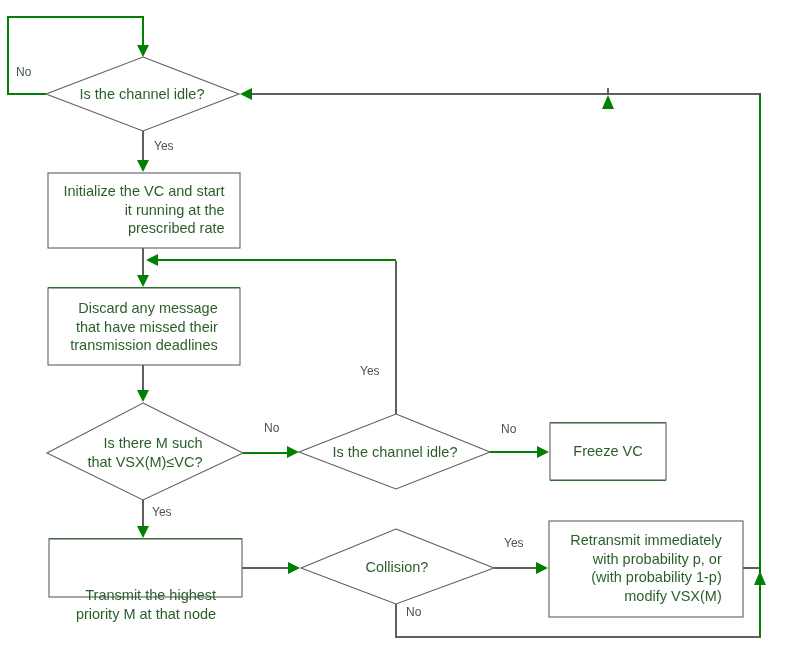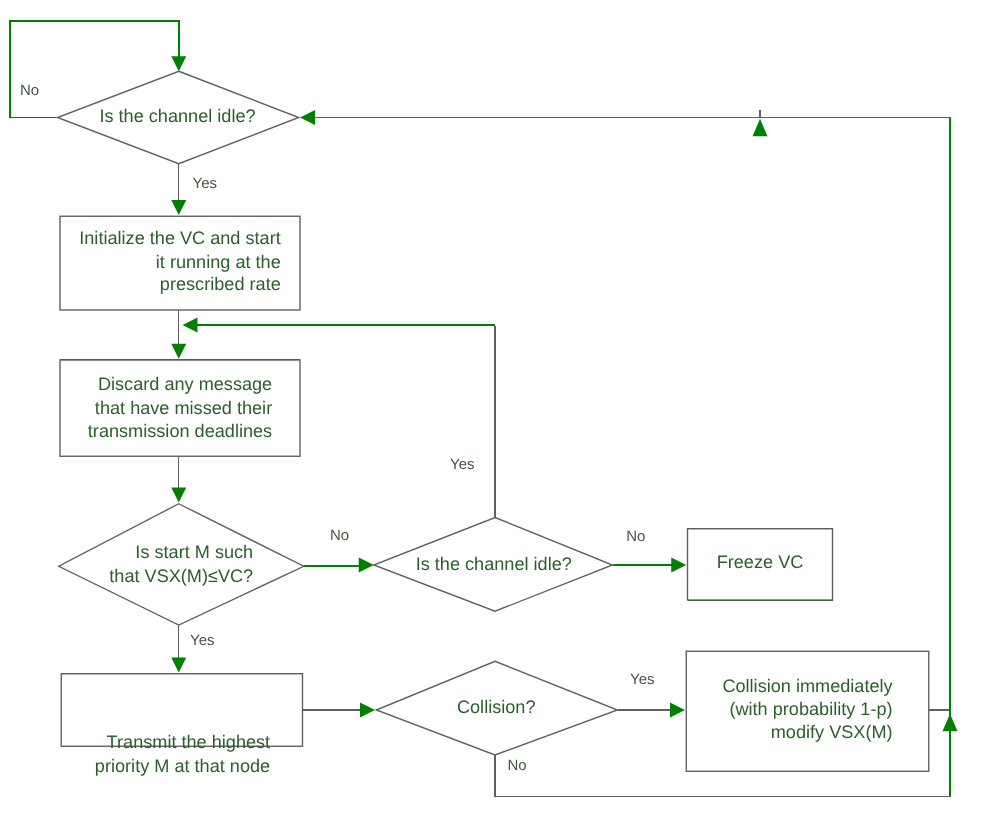--- a/index.html
+++ b/index.html
@@ -95,37 +95,38 @@
     <span class="ln">prescribed rate</span>
   </div>
 
   <div class="nodetext" style="left:144px;top:327px;">
     <span class="ln">Discard any message</span>
     <span class="ln">that have missed their</span>
     <span class="ln">transmission deadlines</span>
   </div>
 
   <div class="nodetext" style="left:145px;top:452px;">
-    <span class="ln">Is start M such</span>
+    <span class="ln">Is there M such</span>
     <span class="ln">that VSX(M)≤VC?</span>
   </div>
 
   <div class="nodetext" style="left:395px;top:452px;">Is the channel idle?</div>
 
   <div class="nodetext" style="left:608px;top:451px;">Freeze VC</div>
 
   <div class="nodetext" style="left:146px;top:568px;margin-top:36px;">
     <span class="ln">Transmit the highest</span>
     <span class="ln">priority M at that node</span>
   </div>
 
   <div class="nodetext" style="left:397px;top:567px;">Collision?</div>
 
   <div class="nodetext" style="left:646px;top:568px;">
-    <span class="ln">Collision immediately</span>
+    <span class="ln">Retransmit immediately</span>
+    <span class="ln">with probability p, or</span>
     <span class="ln">(with probability 1-p)</span>
     <span class="ln">modify VSX(M)</span>
   </div>
 
   <div class="elabel" style="left:16px;top:64px;">No</div>
   <div class="elabel" style="left:154px;top:138px;">Yes</div>
   <div class="elabel" style="left:360px;top:363px;">Yes</div>
   <div class="elabel" style="left:264px;top:420px;">No</div>
   <div class="elabel" style="left:501px;top:421px;">No</div>
   <div class="elabel" style="left:152px;top:504px;">Yes</div>

